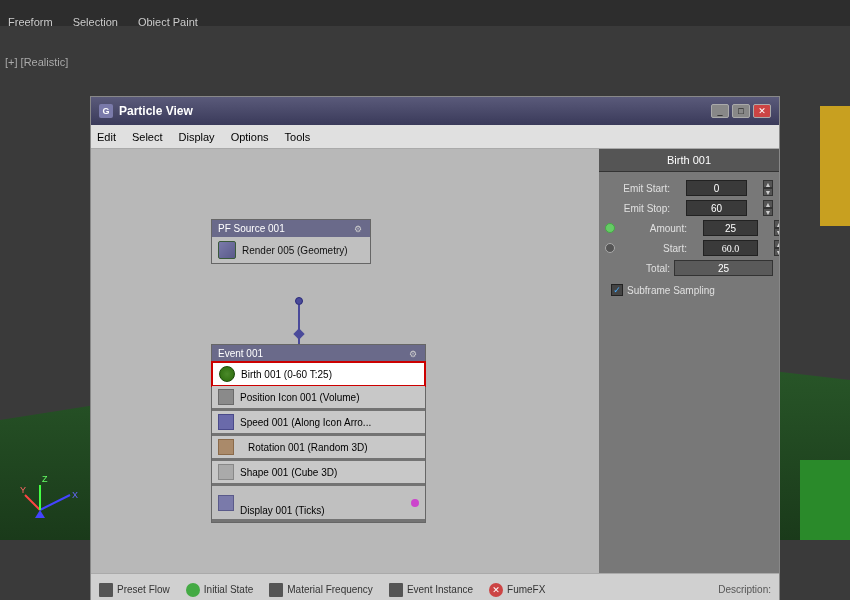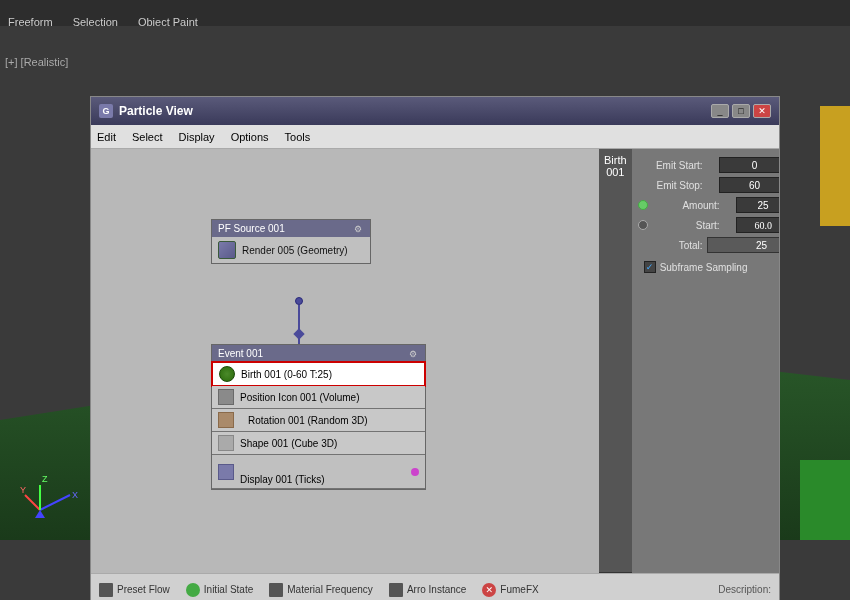--- a/index.html
+++ b/index.html
@@ -244,21 +244,21 @@
       width: 215px;
       background: #b0b0b0;
       border: 1px solid #666;
     }
     .event-item {
       padding: 3px 6px;
       display: flex;
       align-items: center;
       gap: 6px;
       background: #c8c8c8;
-      border-bottom: 1px solid #737373;
+      border-bottom: 3px solid #737373;
       cursor: pointer;
     }
     .event-item.selected {
       background: white;
       border: 2px solid #cc0000;
       margin: -1px;
     }
     .event-icon {
       width: 16px;
       height: 16px;
@@ -296,21 +296,21 @@
       border-radius: 50%;
       margin-left: auto;
       flex-shrink: 0;
     }
 
     
     .properties-panel {
       width: 180px;
       background: #787878;
       display: flex;
-      flex-direction: row;
+      flex-direction: column;
       flex-shrink: 0;
     }
     .props-title {
       background: #555;
       color: white;
       text-align: center;
       padding: 5px;
       font-size: 11px;
       border-bottom: 1px solid #333;
     }
@@ -545,20 +545,24 @@
           <div class="event-item selected">
             <div class="event-icon birth"></div>
             <span style="font-size:10px;color:#000;">Birth 001 (0-60 T:25)</span>
           </div>
 
           <div class="event-item">
             <div class="event-icon position"></div>
             <span style="font-size:10px;color:#000;">Position Icon 001 (Volume)</span>
           </div>
 
+          <div class="event-item">
+            <div class="event-icon speed"></div>
+            <span style="font-size:10px;color:#000;">Speed 001 (Along Icon Arro...</span>
+          </div>
 
           <div class="event-item">
             <div class="event-icon rotation"></div>
             <span style="font-size:10px;color:#000;padding-left:8px;">Rotation 001 (Random 3D)</span>
           </div>
 
           <div class="event-item">
             <div class="event-icon shape"></div>
             <span style="font-size:10px;color:#000;">Shape 001 (Cube 3D)</span>
           </div>
@@ -634,21 +638,21 @@
       <div class="status-item">
         <div class="status-icon green"></div>
         <span>Initial State</span>
       </div>
       <div class="status-item">
         <div class="status-icon"></div>
         <span>Material Frequency</span>
       </div>
       <div class="status-item">
         <div class="status-icon"></div>
-        <span>Arro Instance</span>
+        <span>Event Instance</span>
       </div>
       <div class="status-item">
         <div class="status-icon red-x" style="font-size:9px;color:white;display:flex;align-items:center;justify-content:center;">✕</div>
         <span>FumeFX</span>
       </div>
       <div class="description-area">
         <span>Description:</span>
       </div>
     </div>
   </div>

